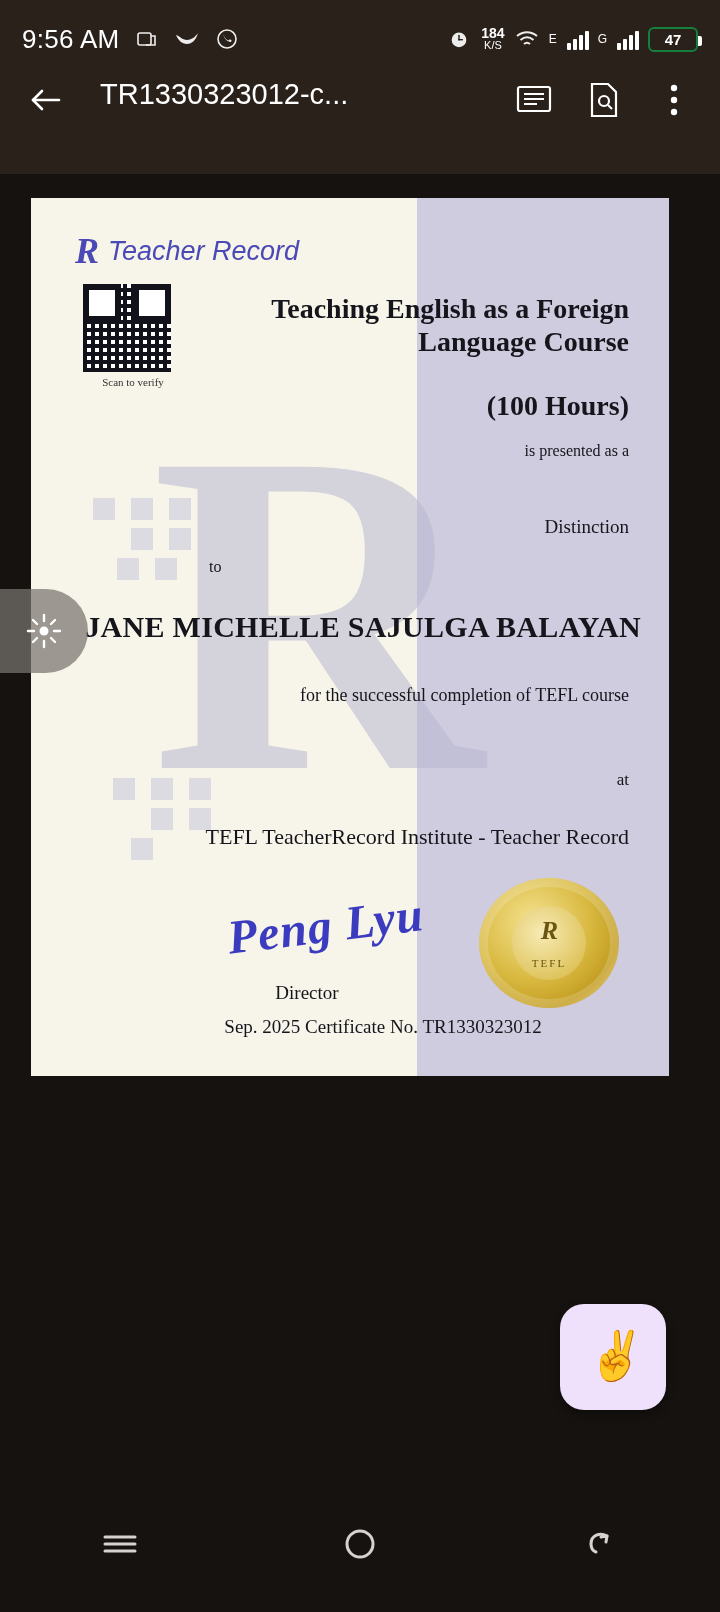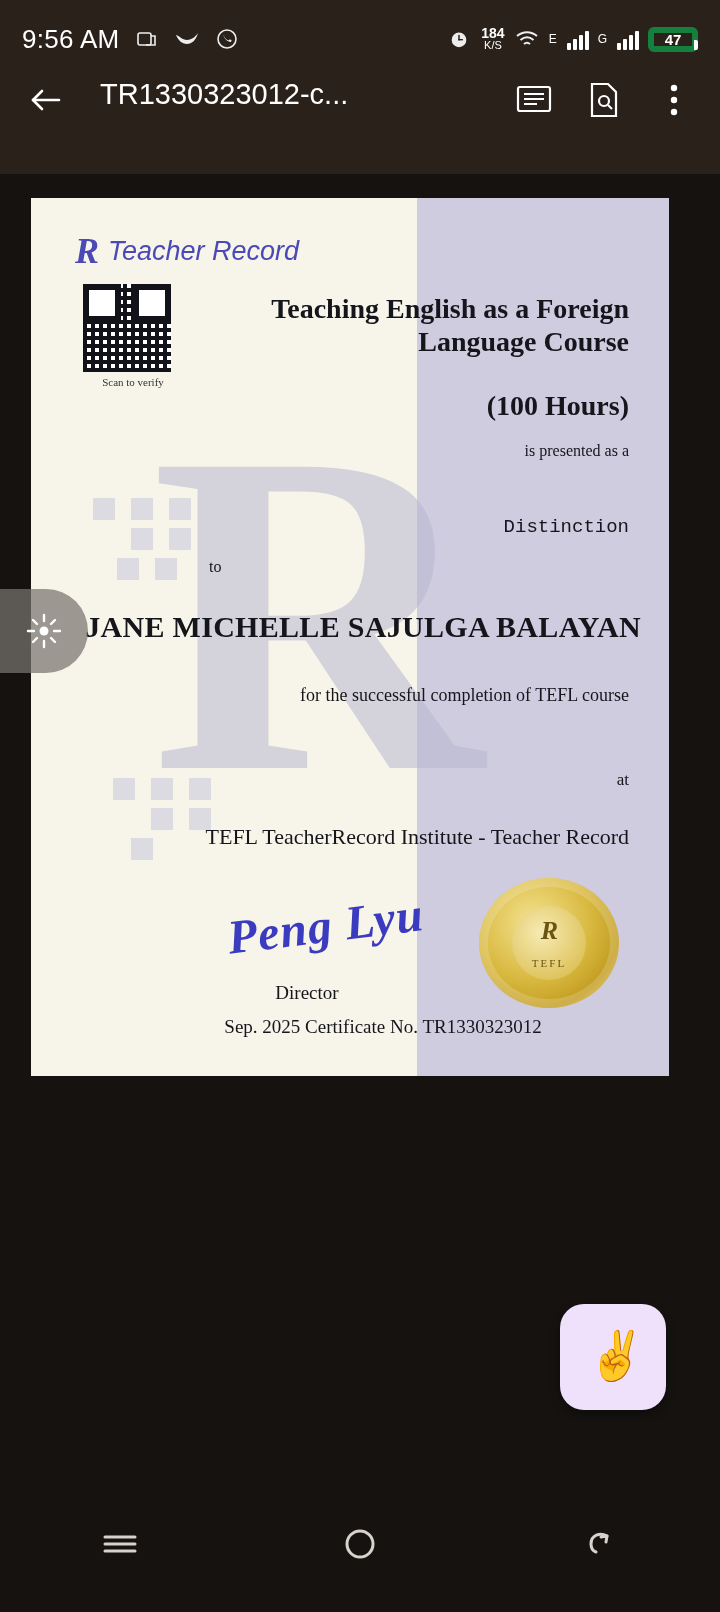--- a/index.html
+++ b/index.html
@@ -25,21 +25,21 @@
   .net-rate b{ display:block; font-size:14px; font-weight:700;}
   .net-rate span{ display:block; font-size:11px; }
   .sig{ display:flex; align-items:flex-end; gap:2px; height:22px;}
   .sig i{ display:block; width:4px; background:#fff; border-radius:1px;}
   .sig i:nth-child(1){height:7px}
   .sig i:nth-child(2){height:11px}
   .sig i:nth-child(3){height:15px}
   .sig i:nth-child(4){height:19px}
   .gen{ font-size:12px; margin-right:1px; vertical-align:top;}
   .battery{
-    width:50px; height:25px; border:6px solid #15803d; border-radius:6px;
+    width:50px; height:25px; border:2px solid #15803d; border-radius:6px;
     display:flex; align-items:center; justify-content:center;
     font-size:15px; font-weight:700; position:relative;
   }
   .battery:after{
     content:""; position:absolute; right:-6px; top:7px; width:4px; height:10px;
     background:#fff; border-radius:0 2px 2px 0;
   }
 
   
   .appbar{
@@ -114,21 +114,21 @@
   .c-hours{
     position:absolute; right:40px; top:192px; width:420px; text-align:right;
     font-family:"Liberation Serif", serif; font-weight:700; font-size:28px; color:#15151c;
   }
   .c-presented{
     position:absolute; right:40px; top:244px; width:420px; text-align:right;
     font-family:"Liberation Serif", serif; font-size:16px; color:#15151c;
   }
   .c-distinction{
     position:absolute; right:40px; top:318px; width:420px; text-align:right;
-    font-family:Liberation Mono, monospace; font-size:19px; color:#15151c;
+    font-family:Liberation Serif, serif; font-size:19px; color:#15151c;
   }
   .c-to{
     position:absolute; right:40px; top:360px; width:420px; text-align:left;
     font-family:"Liberation Serif", serif; font-size:16px; color:#15151c;
   }
   .c-name{
     position:absolute; right:28px; top:412px; width:580px; text-align:right;
     font-family:Liberation Serif, serif; font-weight:700; font-size:30px;
     color:#15151c; letter-spacing:.3px;
   }

